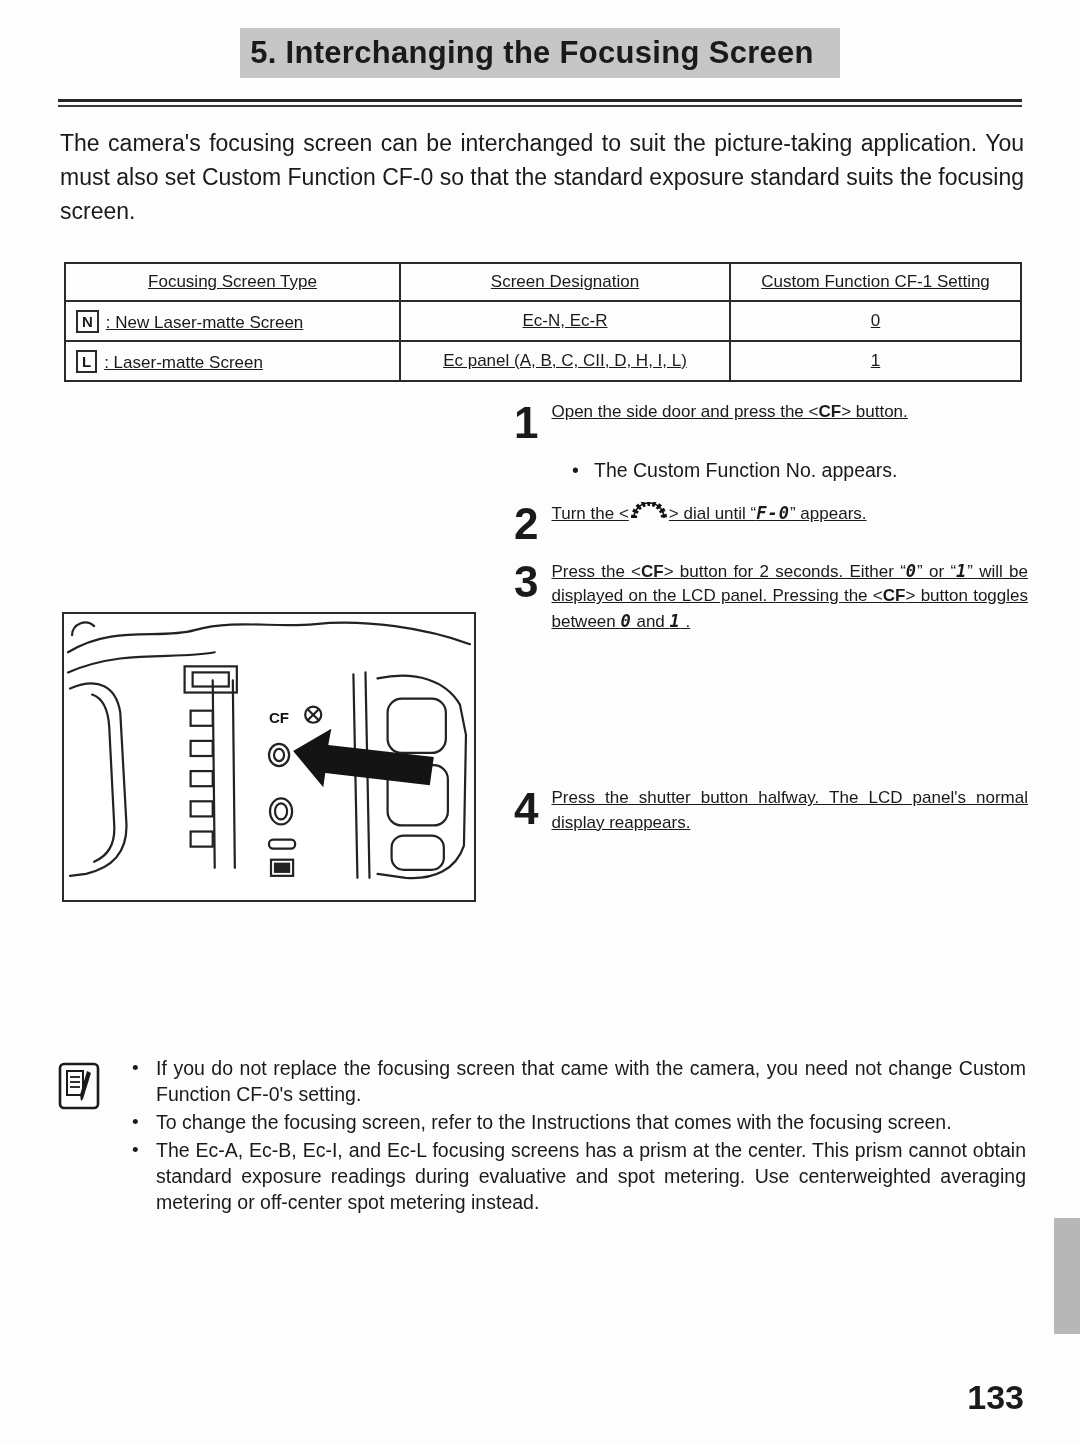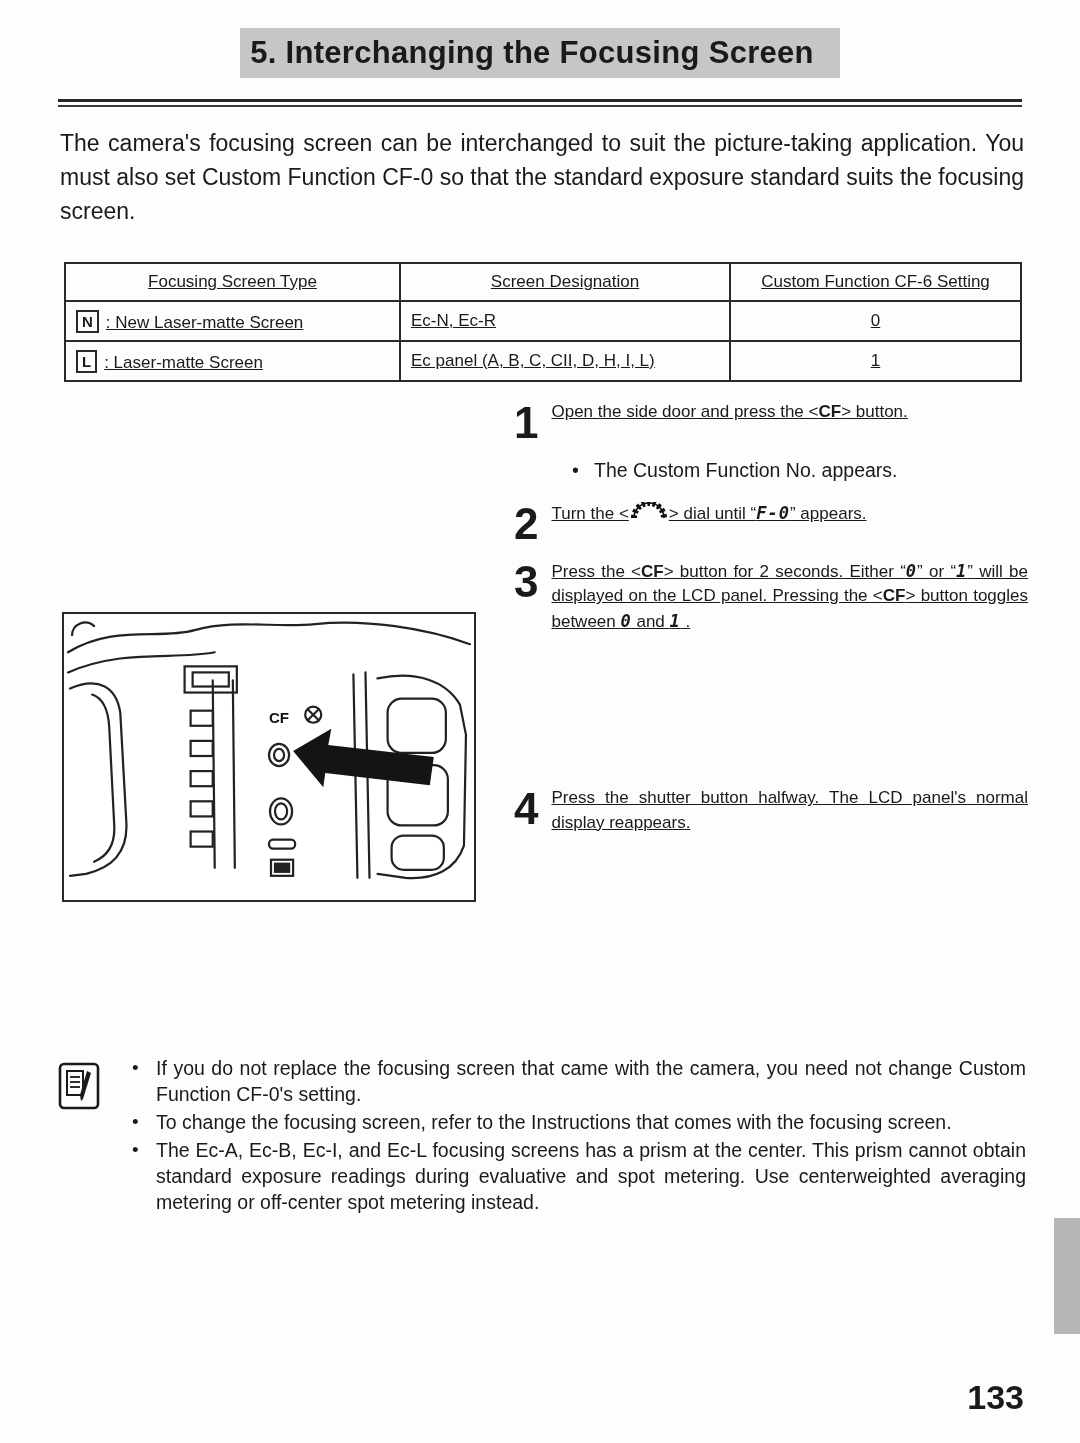--- a/index.html
+++ b/index.html
@@ -37,21 +37,21 @@
     font-size:17px;
     text-decoration:underline;
   }
   .screen-table th, .screen-table td {
     border:2px solid #2a2a2a;
     padding:7px 10px;
   }
   .screen-table th { font-weight:normal; text-align:center; height:38px; }
   .screen-table td { height:40px; }
   .col-type { width:335px; text-align:left; padding-left:16px; }
-  .col-desig { width:330px; text-align:left; }
+  .col-desig { width:330px; text-align:center; }
   .col-setting { text-align:center; }
   .badge {
     display:inline-block;
     border:2px solid #2a2a2a;
     padding:0 4px;
     font-weight:bold;
     font-size:15px;
     line-height:19px;
     margin-right:7px;
     vertical-align:1px;
@@ -114,21 +114,21 @@
 </div>
 <div class="title-rule"></div>
 
 <p class="intro">The camera's focusing screen can be interchanged to suit the picture-taking application. You must also set Custom Function CF-0 so that the standard exposure standard suits the focusing screen.</p>
 
 <table class="screen-table">
   <thead>
     <tr>
       <th>Focusing Screen Type</th>
       <th>Screen Designation</th>
-      <th>Custom Function CF-6 Setting</th>
+      <th>Custom Function CF-1 Setting</th>
     </tr>
   </thead>
   <tbody>
     <tr>
       <td class="col-type">
         <span class="badge">N</span><span>: New Laser-matte Screen</span>
       </td>
       <td class="col-desig">Ec-N, Ec-R</td>
       <td class="col-setting">0</td>
     </tr>

